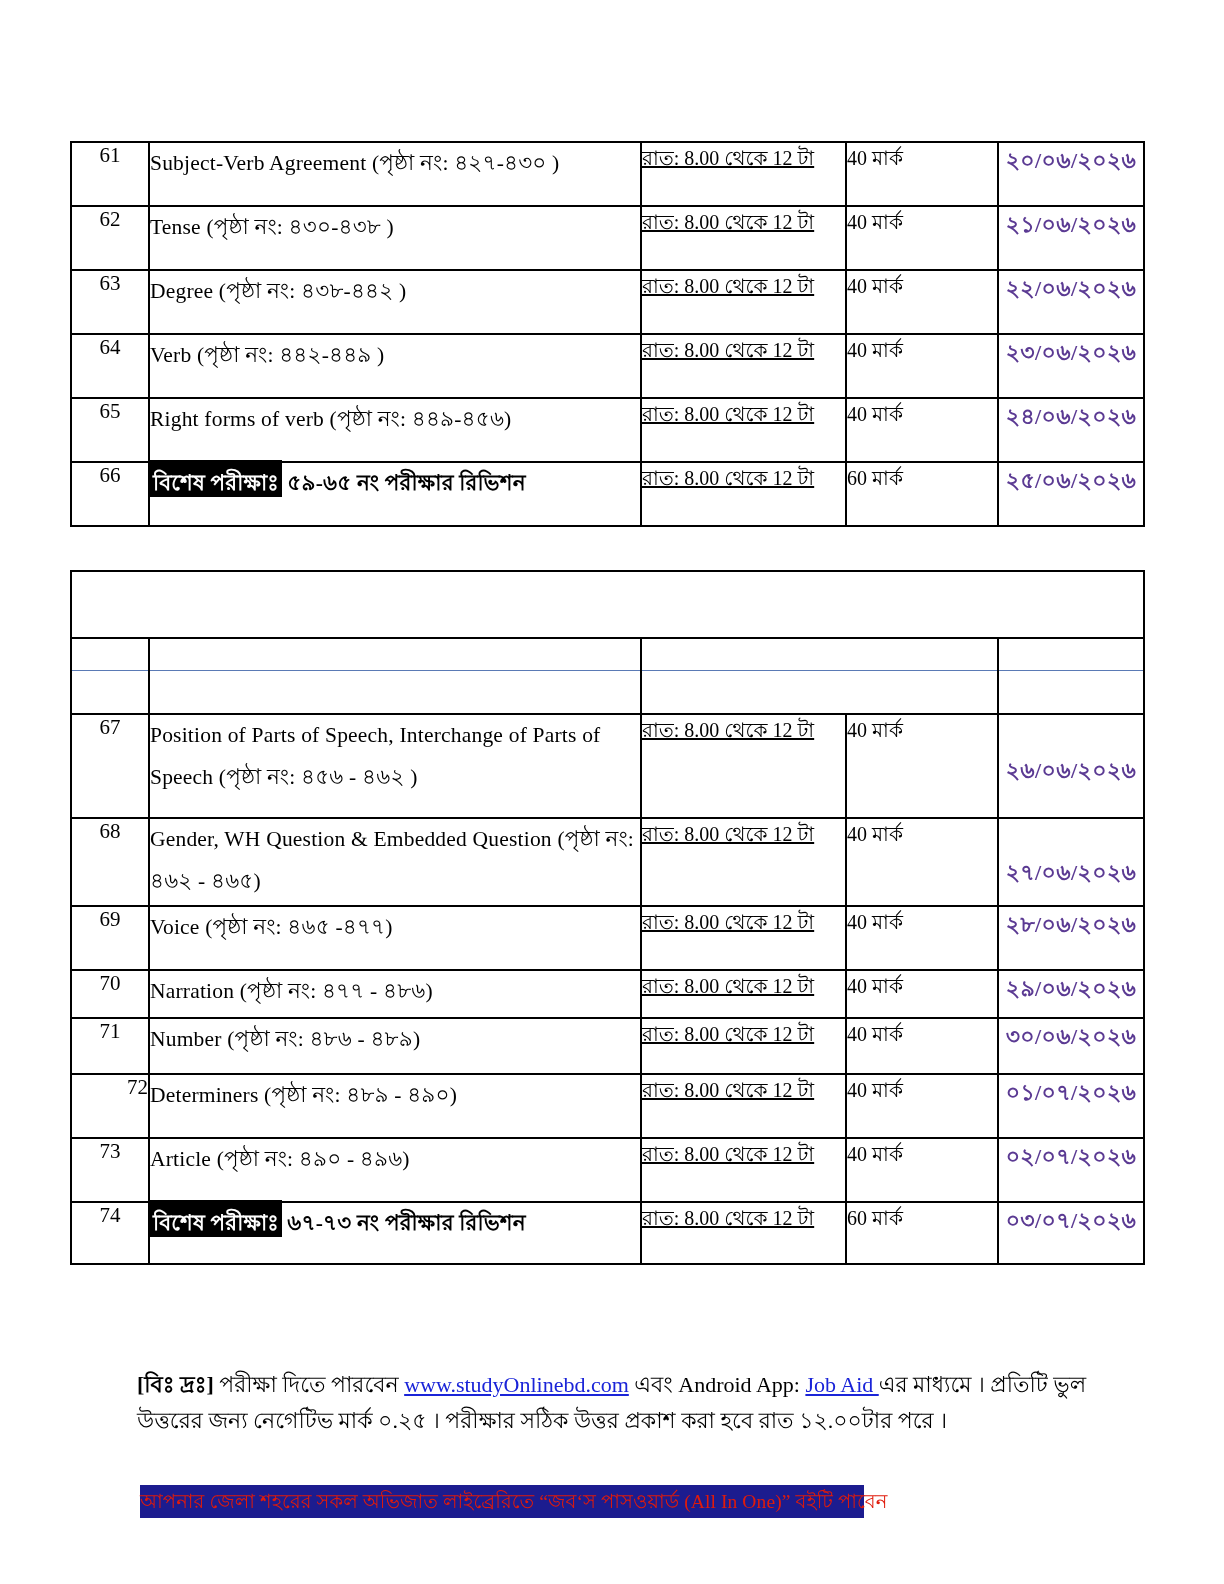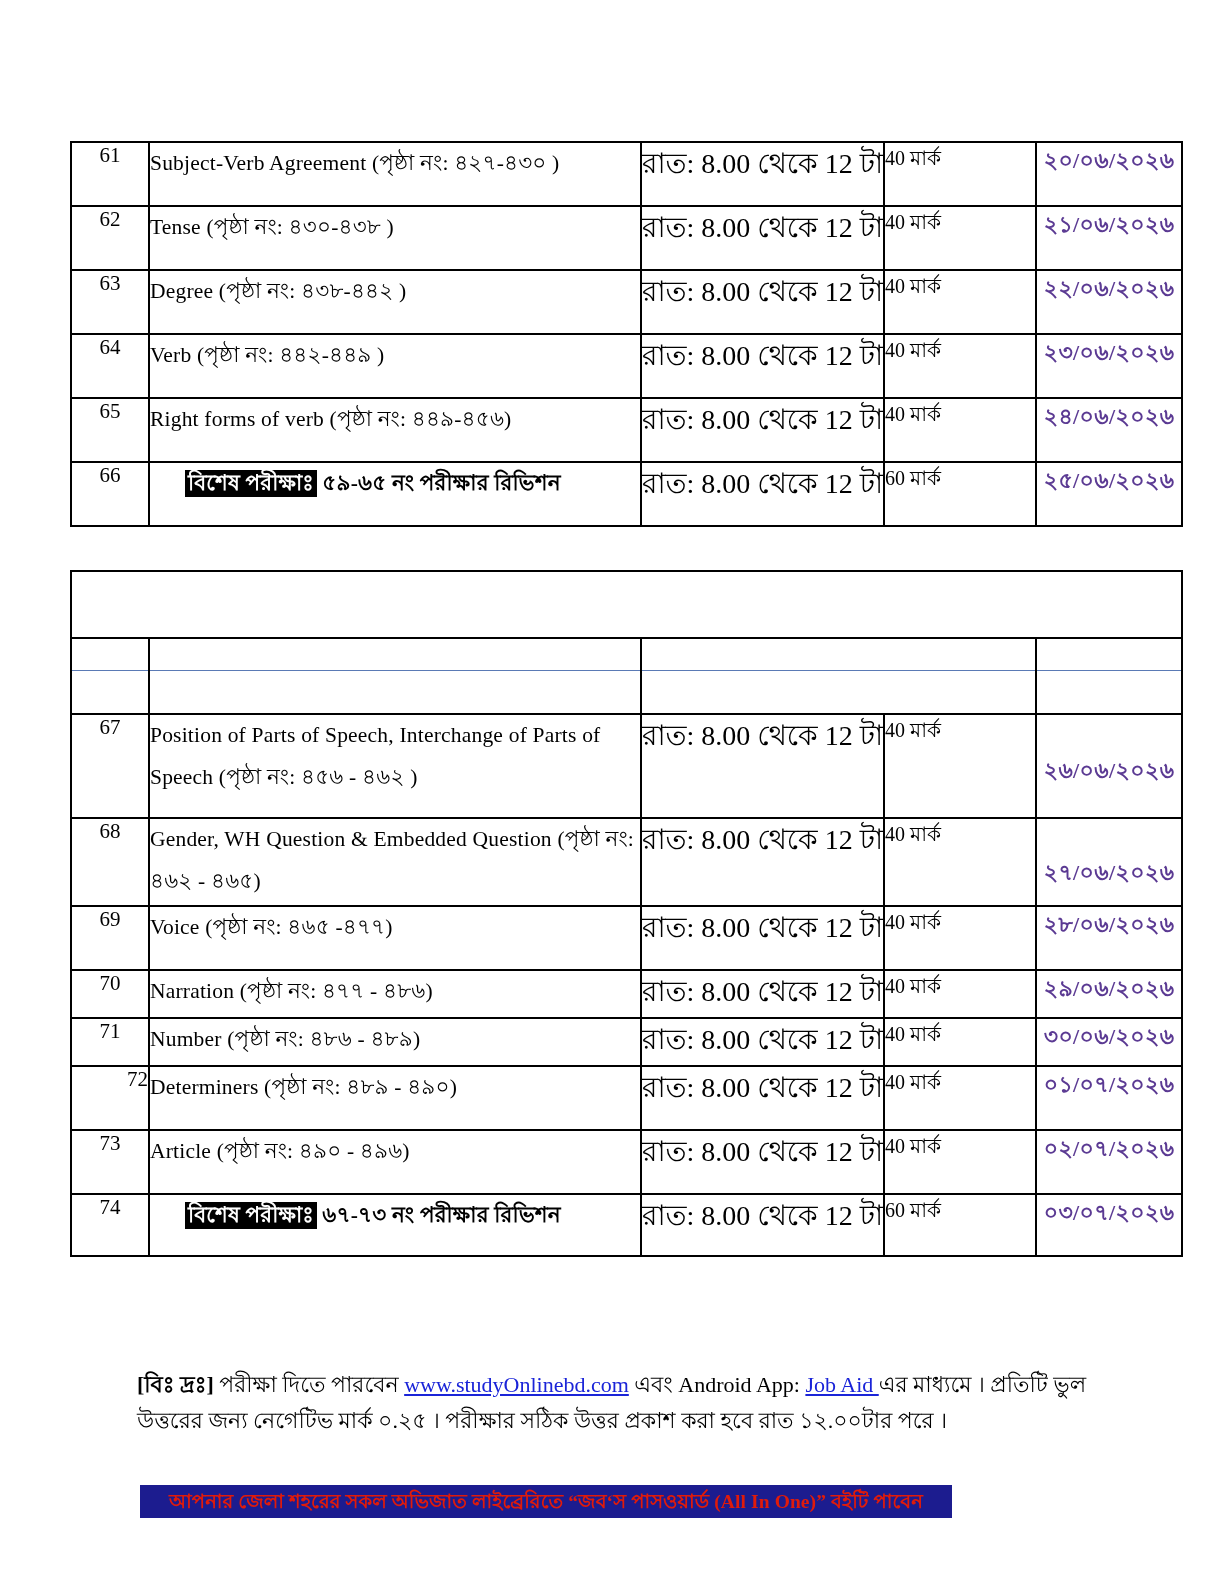--- a/index.html
+++ b/index.html
@@ -43,45 +43,45 @@
     padding-top: 12px;
     font-family: "Liberation Serif", serif;
   }
   .cell-topic {
     font-size: 21.5px;
     line-height: 1.95;
     padding: 6px 0 6px 11px;
     letter-spacing: 0.2px;
   }
   .cell-time {
-    font-size: 28px;
+    font-size: 20px;
     padding: 11px 0 6px 8px;
     line-height: 1.5;
     white-space: nowrap;
+    text-decoration: underline;
   }
   .cell-mark {
     font-size: 20px;
     padding: 11px 0 6px 8px;
     line-height: 1.5;
   }
   .cell-date {
     font-size: 22px;
     text-align: center;
     padding-top: 13px;
     color: #5b3a93;
     font-weight: 600;
     letter-spacing: 0.4px;
   }
 
   .special-tag {
     background: #000000;
     color: #ffffff;
     font-weight: bold;
-    padding: 1px 3px 2px 3px;
-    margin-left: 35px;
+    padding: 11px 3px 2px 3px;
   }
   .special-rest { font-weight: bold; }
 
   
   #table-one-wrap { position: absolute; left: 70px; top: 141px; }
   #table-one tr.r-tall td { height: 64px; }
 
   
   #table-two-wrap { position: absolute; left: 70px; top: 570px; }
 
@@ -123,25 +123,25 @@
     font-size: 22px;
     line-height: 1.62;
     text-align: left;
   }
   #footer-note .tag { font-weight: bold; }
   .lnk { color: #1a24d8; text-decoration: underline; }
 
   #bottom-banner {
     position: absolute;
     left: 140px; top: 1485px;
-    width: 812px;
+    width: 724px;
     height: 33px;
     background: #1c1c8f;
     color: #e01b0b;
-    font-weight: bold;
+    font-weight: normal;
     font-size: 19.5px;
     text-align: center;
     line-height: 33px;
     white-space: nowrap;
     letter-spacing: 0.1px;
   }
 </style>
 </head>
 <body>
 
@@ -257,21 +257,21 @@
           <td class="cell-date">২৮/০৬/২০২৬</td>
         </tr>
         <tr>
           <td class="cell-no" style="height:48px;">70</td>
           <td class="cell-topic">Narration (পৃষ্ঠা নং: ৪৭৭ - ৪৮৬)</td>
           <td class="cell-time">রাত: 8.00 থেকে 12 টা</td>
           <td class="cell-mark">40 মার্ক</td>
           <td class="cell-date">২৯/০৬/২০২৬</td>
         </tr>
         <tr>
-          <td class="cell-no" style="height:48px;">71</td>
+          <td class="cell-no" style="height:56px;">71</td>
           <td class="cell-topic">Number (পৃষ্ঠা নং: ৪৮৬ - ৪৮৯)</td>
           <td class="cell-time">রাত: 8.00 থেকে 12 টা</td>
           <td class="cell-mark">40 মার্ক</td>
           <td class="cell-date">৩০/০৬/২০২৬</td>
         </tr>
         <tr>
           <td class="cell-no" style="height:64px;text-align:right;">72</td>
           <td class="cell-topic">Determiners (পৃষ্ঠা নং: ৪৮৯ - ৪৯০)</td>
           <td class="cell-time">রাত: 8.00 থেকে 12 টা</td>
           <td class="cell-mark">40 মার্ক</td>

